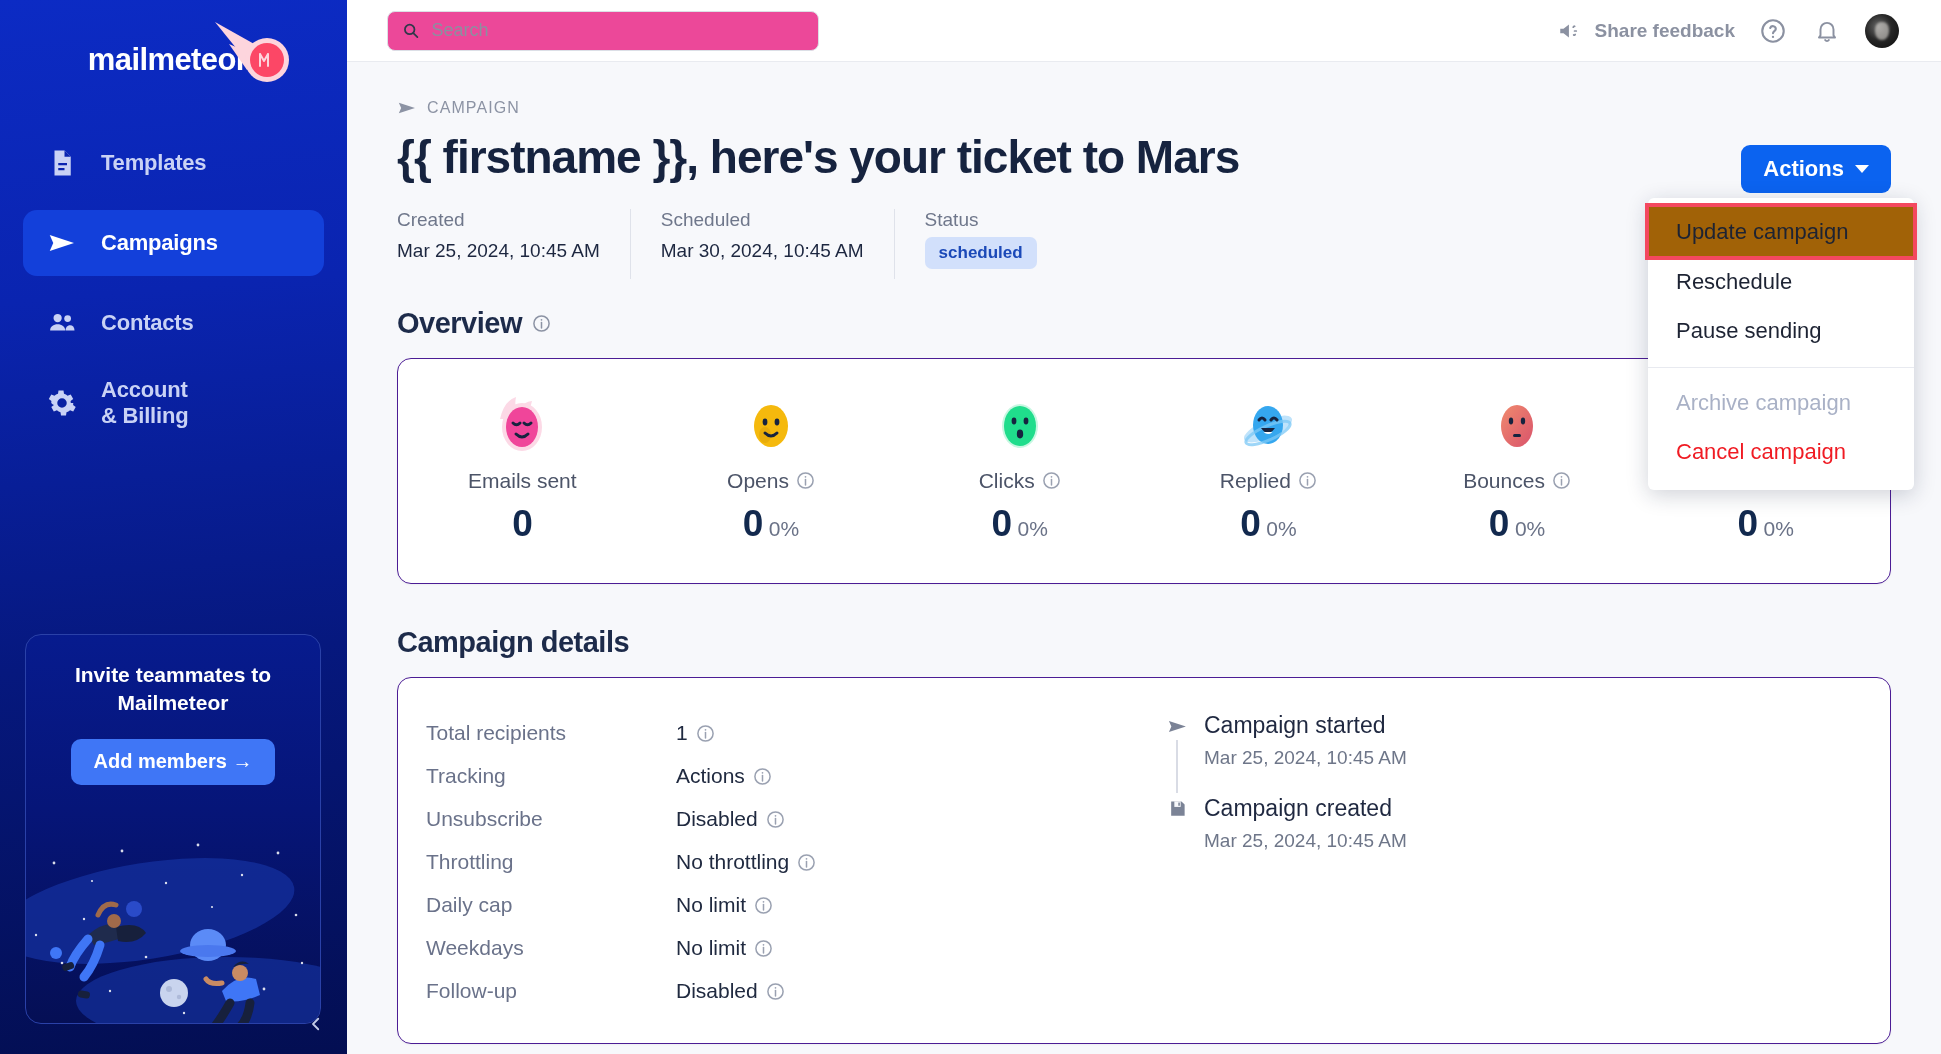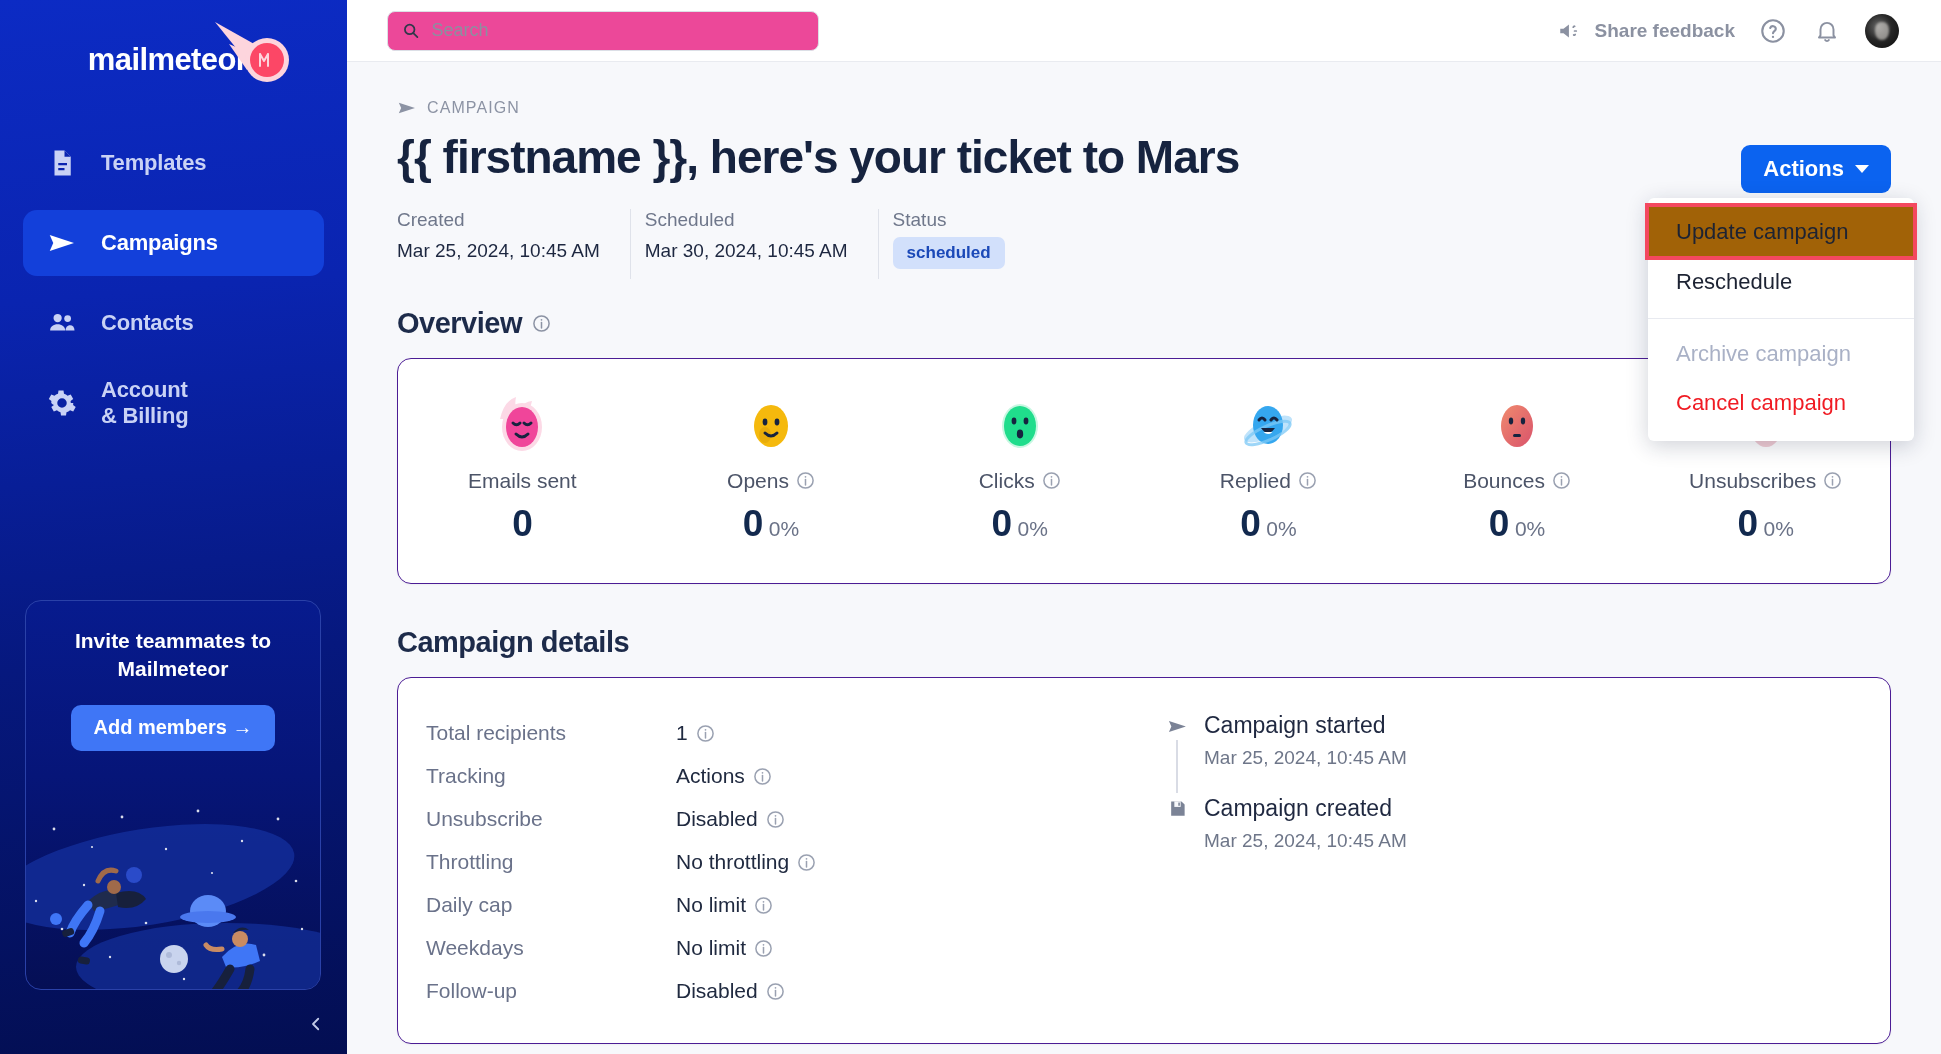--- a/index.html
+++ b/index.html
@@ -35,21 +35,21 @@
     color: #c9d2f5; font-size: 22px; font-weight: 700; letter-spacing: -0.2px;
     margin-bottom: 14px; cursor: pointer;
   }
   .nav-item.active { background: #1340da; color: #ffffff; }
   .nav-item .nav-ico { width: 30px; height: 30px; display:flex; align-items:center; justify-content:center; flex:0 0 30px; }
   .nav-item .nav-ico svg { width: 30px; height: 30px; display:block; }
   .nav-label-2 { line-height: 1.18; }
 
   
   .invite-card {
-    position: absolute; left: 25px; top: 600px; width: 296px; height: 390px;
+    position: absolute; left: 25px; top: 634px; width: 296px; height: 390px;
     border: 1px solid #2a41a8; border-radius: 16px; overflow: hidden;
     background: linear-gradient(180deg,#071b8e 0%, #061578 45%, #050f55 100%);
   }
   .invite-title {
     margin: 26px 22px 0; text-align: center; font-size: 21px; font-weight: 700;
     line-height: 1.33; color: #ffffff;
   }
   .invite-btn {
     display: block; margin: 22px auto 16px; width: 204px; height: 46px;
     background: #3f76f6; border: none; border-radius: 10px;
@@ -93,21 +93,21 @@
     filter: blur(1px);
   }
 
   .content { flex: 1 1 auto; overflow: hidden; padding: 36px 50px 0 50px; position: relative; }
 
   .breadcrumb { display: flex; align-items: center; gap: 10px; color: #8c93a4; font-size: 16px; letter-spacing: 1.1px; }
   .page-title {
     margin-top: 14px; font-size: 46px; font-weight: 800; color: #16233f; letter-spacing: -1px; line-height:1.1;
   }
   .meta-row { display: flex; margin-top: 26px; height: 70px; }
-  .meta-col { padding-right: 30px; margin-right: 14px; border-right: 1px solid #dfe2ea; }
+  .meta-col { padding-right: 30px; margin-right: 30px; border-right: 1px solid #dfe2ea; }
   .meta-col:last-child { border-right: none; }
   .meta-label { font-size: 19px; color: #6f778b; }
   .meta-value { font-size: 19px; color: #1d2740; margin-top: 9px; }
   .status-badge {
     display: inline-block; margin-top: 6px; background: #d2e0fb; color: #1b49b8;
     font-size: 17px; font-weight: 700; padding: 6px 14px; border-radius: 7px;
   }
 
   .section-title {
     font-size: 29px; font-weight: 800; color: #1d2b4a; letter-spacing: -0.5px;
@@ -663,19 +663,20 @@
     </div>
 
     <button class="actions-btn">
       <span>Actions</span>
       <span class="caret"></span>
     </button>
 
     <div class="actions-menu">
       <div class="menu-item highlighted">Update campaign</div>
       <div class="menu-item">Reschedule</div>
+      <div class="menu-item">Pause sending</div>
       <div class="menu-sep"></div>
       <div class="menu-item disabled">Archive campaign</div>
       <div class="menu-item danger">Cancel campaign</div>
     </div>
 
   </section>
 </div>
 
 </body></html>

